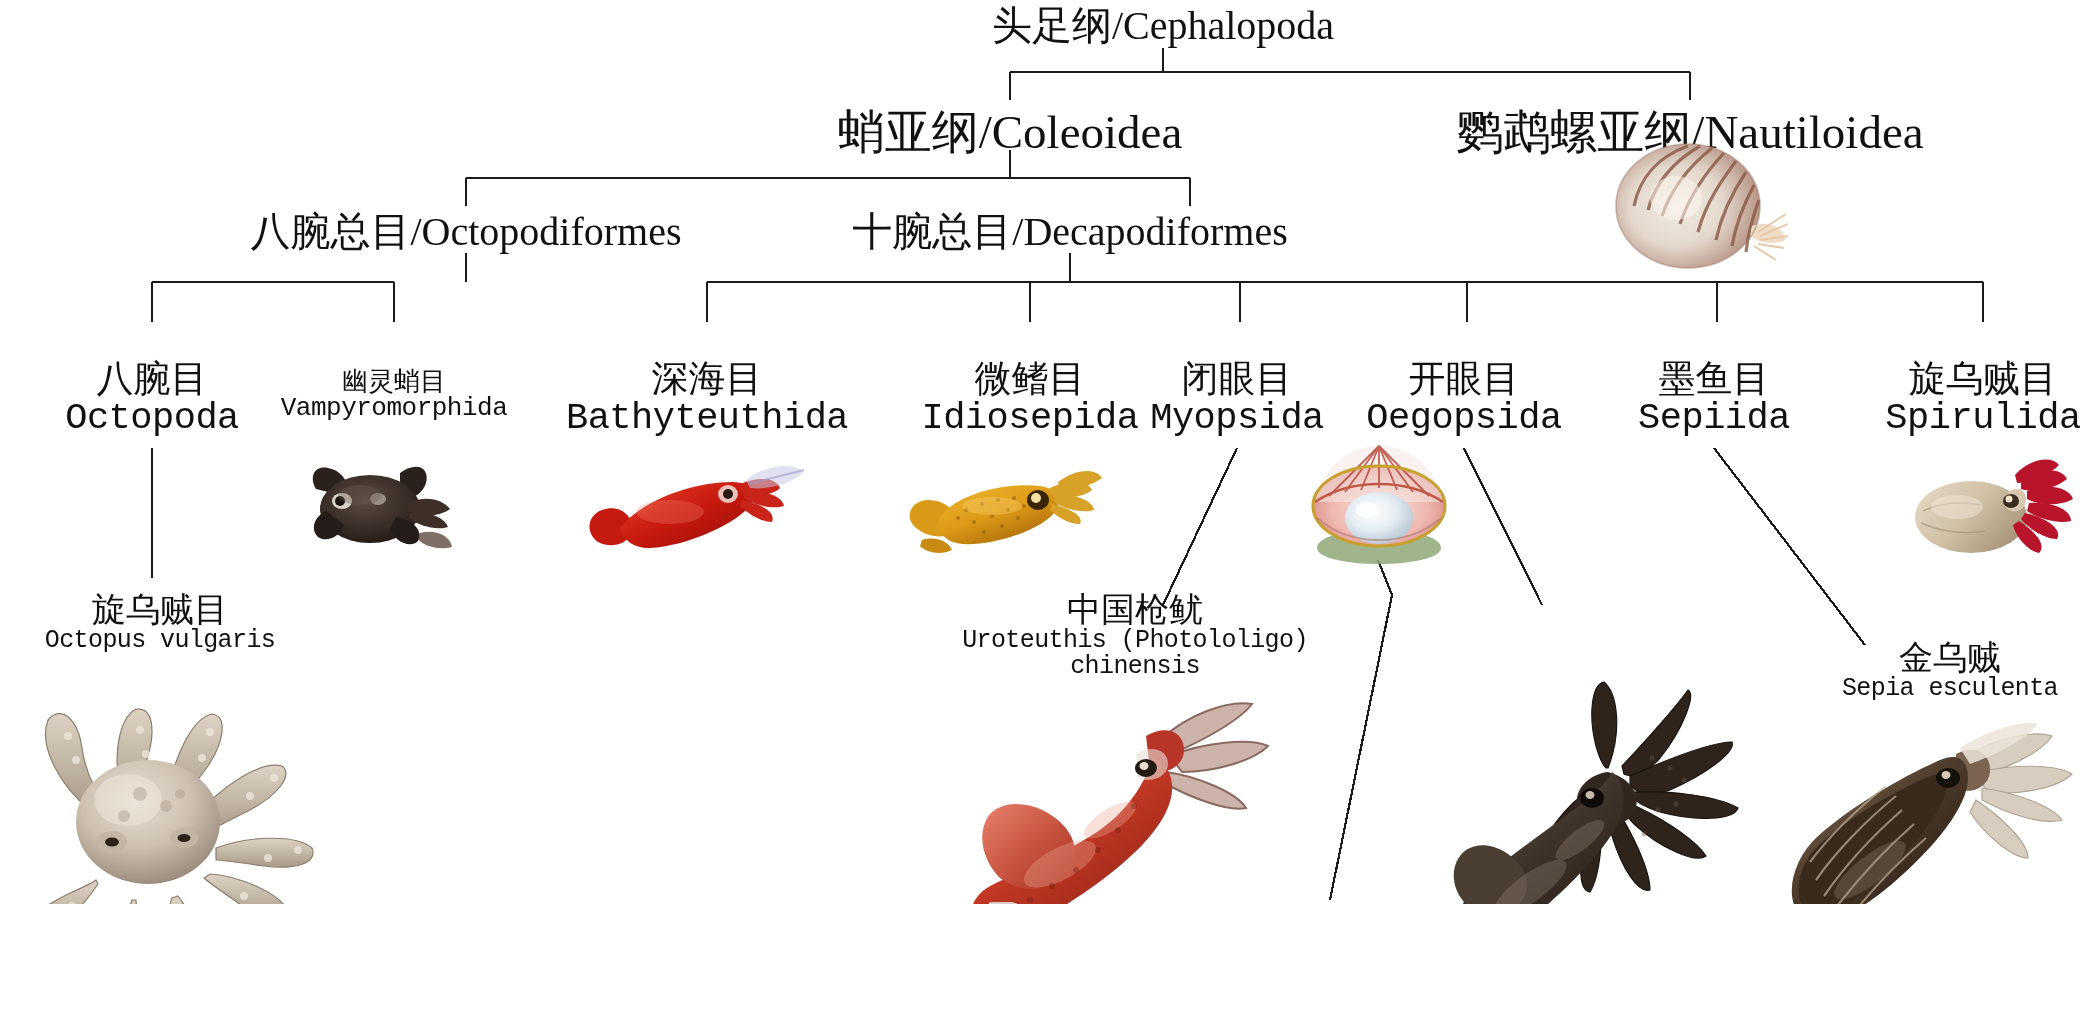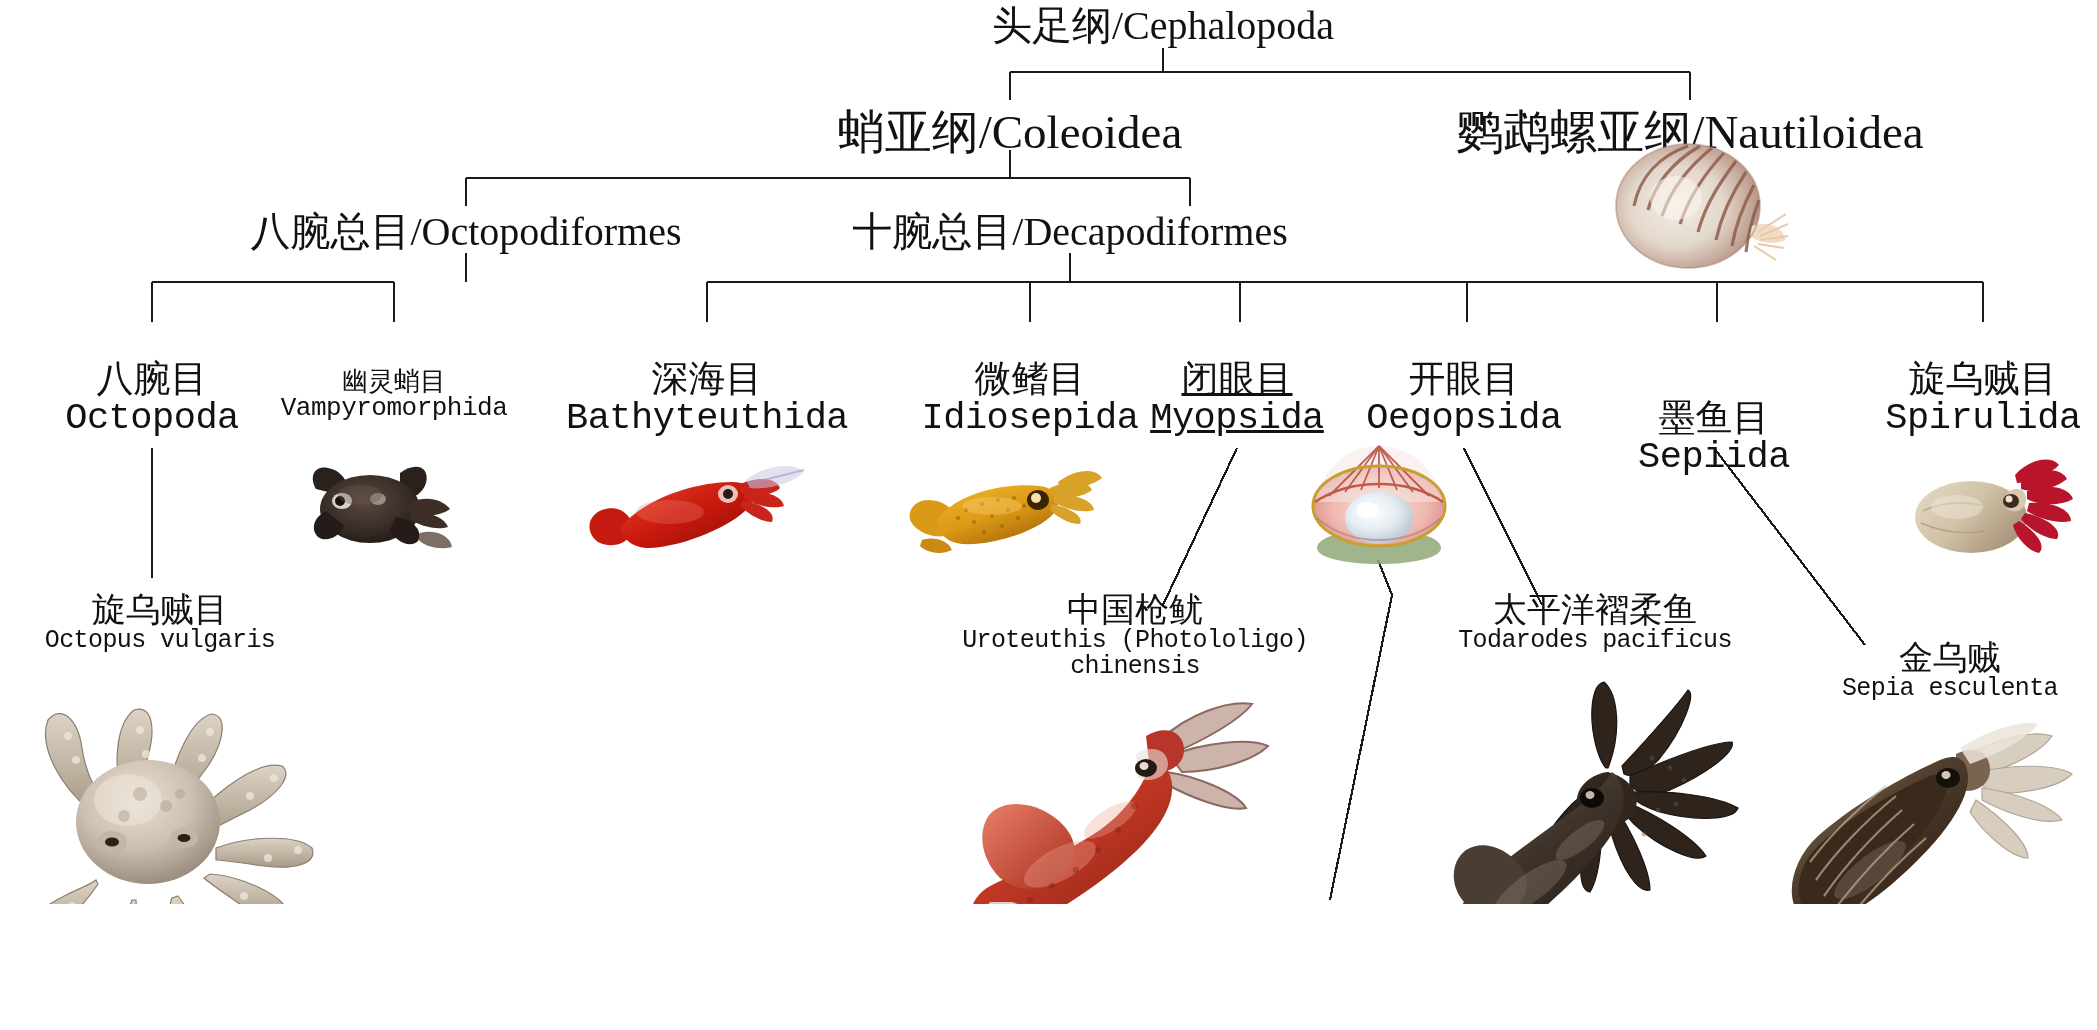--- a/index.html
+++ b/index.html
@@ -119,55 +119,51 @@
   <div class="node" style="left:557px; top:360px; width:300px;">
     <span class="order-cn">深海目</span>
     <span class="order-la">Bathyteuthida</span>
   </div>
 
   <div class="node" style="left:880px; top:360px; width:300px;">
     <span class="order-cn">微鳍目</span>
     <span class="order-la">Idiosepida</span>
   </div>
 
-  <div class="node" style="left:1112px; top:360px; width:250px;text-decoration:underline;">
+  <div class="node" style="left:1112px; top:360px; width:250px;">
     <span class="order-cn">闭眼目</span>
     <span class="order-la">Myopsida</span>
   </div>
 
   <div class="node" style="left:1339px; top:360px; width:250px;">
     <span class="order-cn">开眼目</span>
     <span class="order-la">Oegopsida</span>
   </div>
 
-  <div class="node" style="left:1594px; top:360px; width:240px;margin-top:39px;">
+  <div class="node" style="left:1594px; top:360px; width:240px;">
     <span class="order-cn">墨鱼目</span>
     <span class="order-la">Sepiida</span>
   </div>
 
   <div class="node" style="left:1853px; top:360px; width:260px;">
     <span class="order-cn">旋乌贼目</span>
     <span class="order-la">Spirulida</span>
   </div>
 
   <div class="node" style="left:10px; top:592px; width:300px;">
     <span class="sp-cn">旋乌贼目</span>
     <span class="sp-la">Octopus vulgaris</span>
   </div>
 
   <div class="node" style="left:900px; top:592px; width:470px;">
     <span class="sp-cn">中国枪鱿</span>
     <span class="sp-la">Uroteuthis (Photololigo)</span>
     <span class="sp-la">chinensis</span>
   </div>
 
-  <div class="node" style="left:1405px; top:592px; width:380px;">
-    <span class="sp-cn">太平洋褶柔鱼</span>
-    <span class="sp-la">Todarodes pacificus</span>
-  </div>
 
   <div class="node" style="left:1790px; top:640px; width:320px;">
     <span class="sp-cn">金乌贼</span>
     <span class="sp-la">Sepia esculenta</span>
   </div>
 
   <div class="anno" style="left:1168px; top:905px;">
     <span>角膜Cornea</span>
   </div>
 

